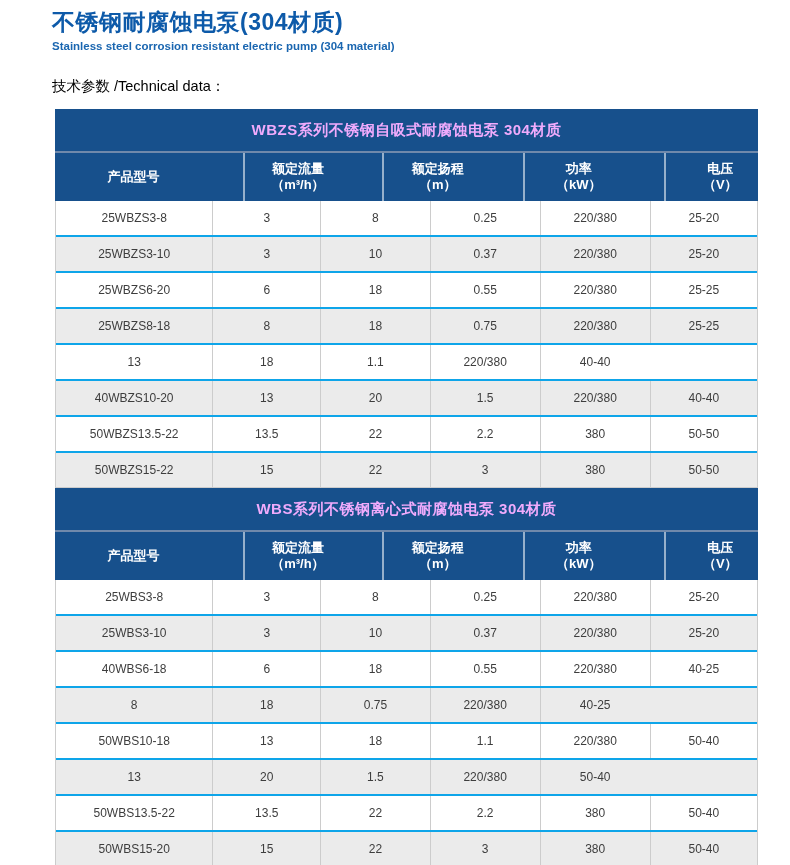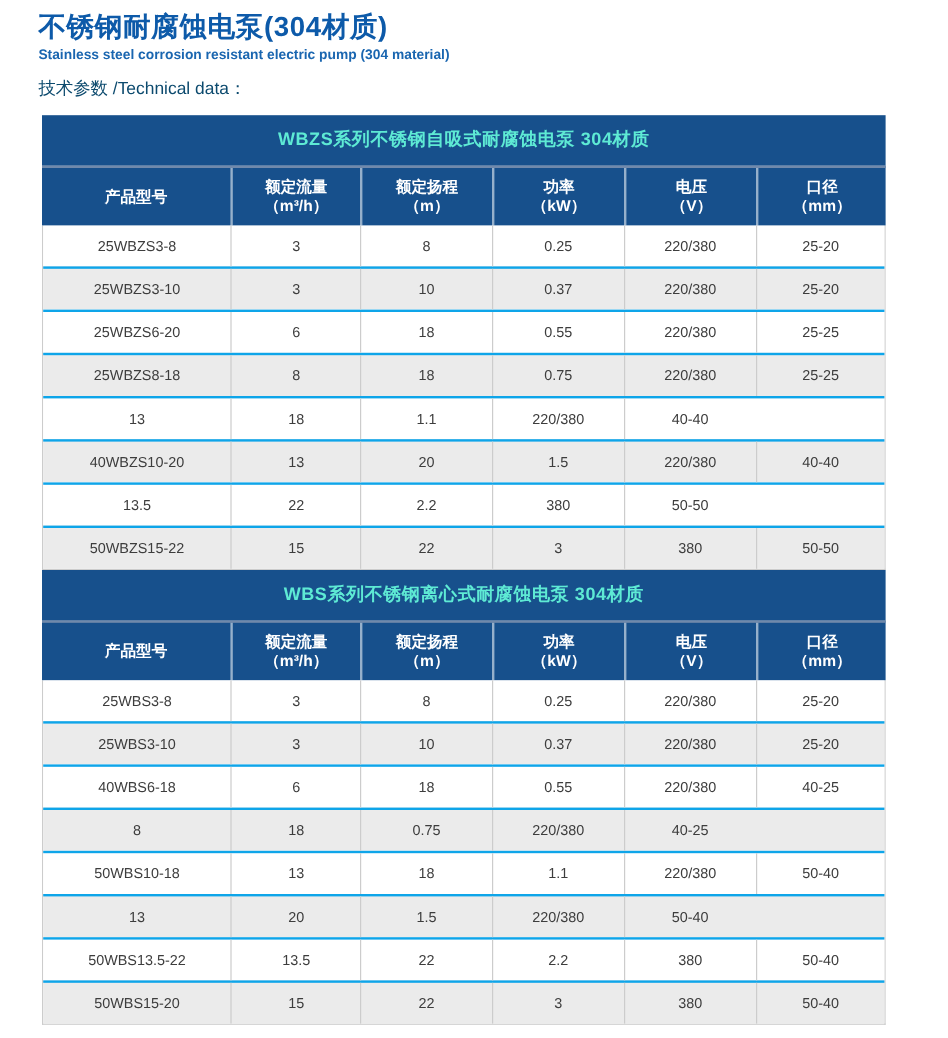--- a/index.html
+++ b/index.html
@@ -6,62 +6,63 @@
     margin: 0;
     padding: 0;
     background: #ffffff;
     font-family: "Liberation Sans", "DejaVu Sans", sans-serif;
   }
   .page {
     width: 790px;
     height: 865px;
     background: #ffffff;
     box-sizing: border-box;
-    padding: 7px 45px 0 32px;
+    padding: 7px 45px 0 52px;
     overflow: hidden;
   }
   .page-title {
     font-size: 23px;
     font-weight: bold;
     color: #0d5aa9;
     margin: 0 0 2px 0;
     letter-spacing: 0.5px;
   }
   .page-subtitle {
     font-size: 11.5px;
     font-weight: bold;
     color: #1a66b0;
-    margin: 0 0 12px 0;
+    margin: 0 0 25px 0;
   }
   .section-label {
     font-size: 14.5px;
-    color: #0c4a6e;
+    color: #000000;
     margin: 0 0 13px 0;
   }
   .tables {
     width: 703px;
     margin-left: 3px;
   }
   .spec-table { width: 100%; }
   .table-title {
     background: #17508c;
-    color: #5eead4;
+    color: #f0abfc;
     font-size: 15px;
     font-weight: bold;
     text-align: center;
     height: 42px;
     line-height: 42px;
     letter-spacing: 0.5px;
   }
   .header-row {
     display: grid;
     grid-template-columns: 22.3% 15.4% 15.6% 15.7% 15.7% 15.3%;
     background: #17508c;
     border-top: 2px solid #7089ab;
     height: 48px;
+    gap: 31px;
   }
   .header-cell {
     color: #ffffff;
     font-size: 13px;
     font-weight: bold;
     display: flex;
     flex-direction: column;
     justify-content: center;
     align-items: center;
     line-height: 1.25;
@@ -168,20 +169,21 @@
           </div>
           <div class="data-row alt">
             <div class="cell">40WBZS10-20</div>
             <div class="cell">13</div>
             <div class="cell">20</div>
             <div class="cell">1.5</div>
             <div class="cell">220/380</div>
             <div class="cell">40-40</div>
           </div>
           <div class="data-row">
+            <div class="cell">50WBZS13.5-22</div>
             <div class="cell">13.5</div>
             <div class="cell">22</div>
             <div class="cell">2.2</div>
             <div class="cell">380</div>
             <div class="cell">50-50</div>
           </div>
           <div class="data-row alt">
             <div class="cell">50WBZS15-22</div>
             <div class="cell">15</div>
             <div class="cell">22</div>

